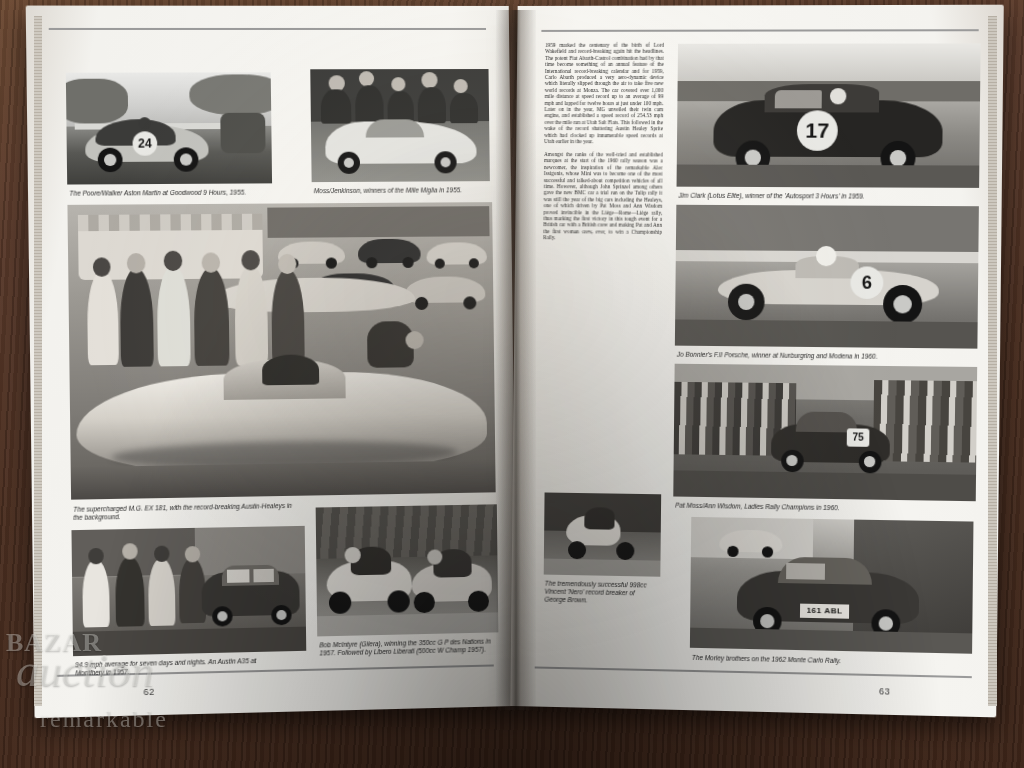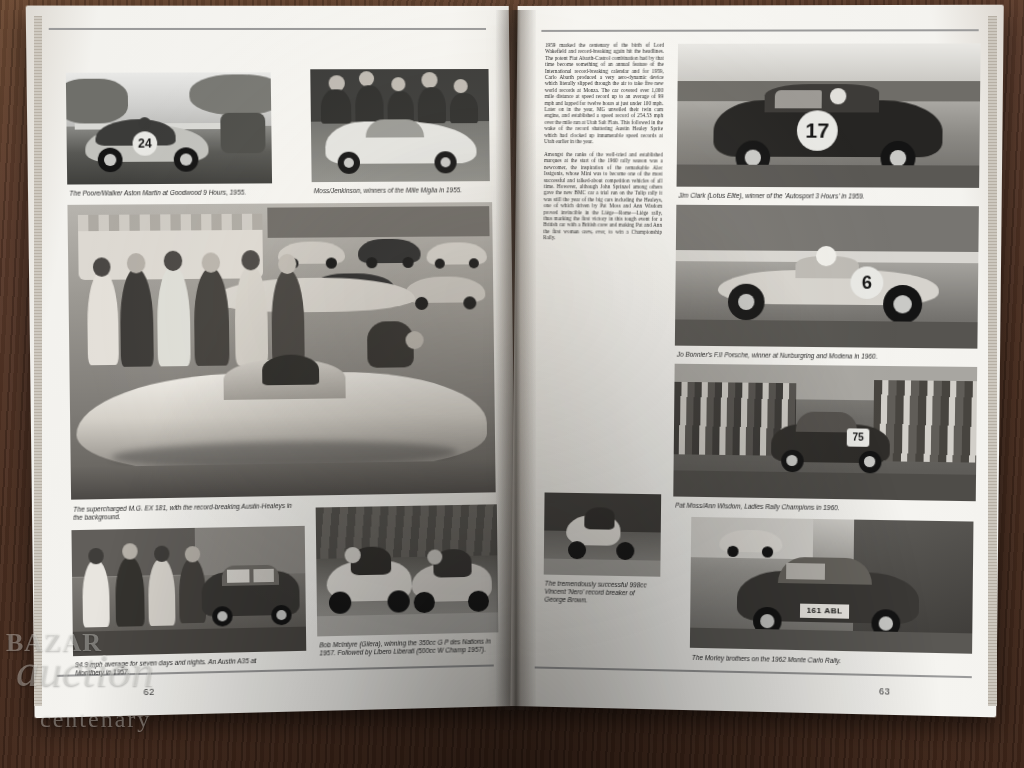--- a/index.html
+++ b/index.html
@@ -373,15 +373,15 @@
 
         <div class="pagenum" style="left:364px;top:672px;">63</div>
       </div>
     </div>
 
     <div class="gutter"></div>
   </div>
 
   <div class="wm wm1">BAZAR</div>
   <div class="wm wm2">auction</div>
-  <div class="wm wm3">centenary</div>
+  <div class="wm wm3">remarkable</div>
 
 </div>
 
 </body></html>

